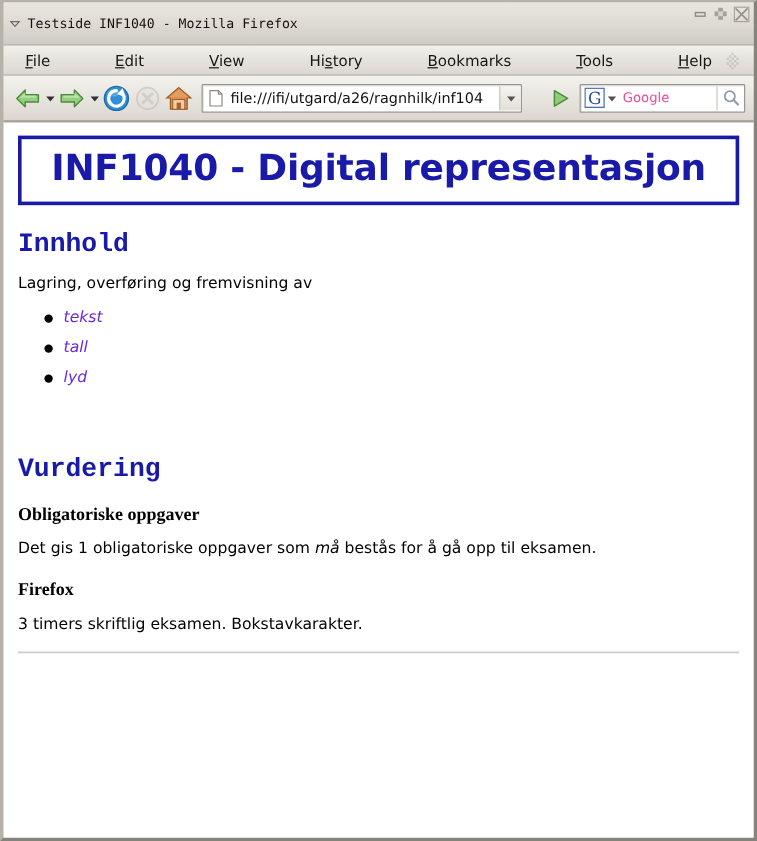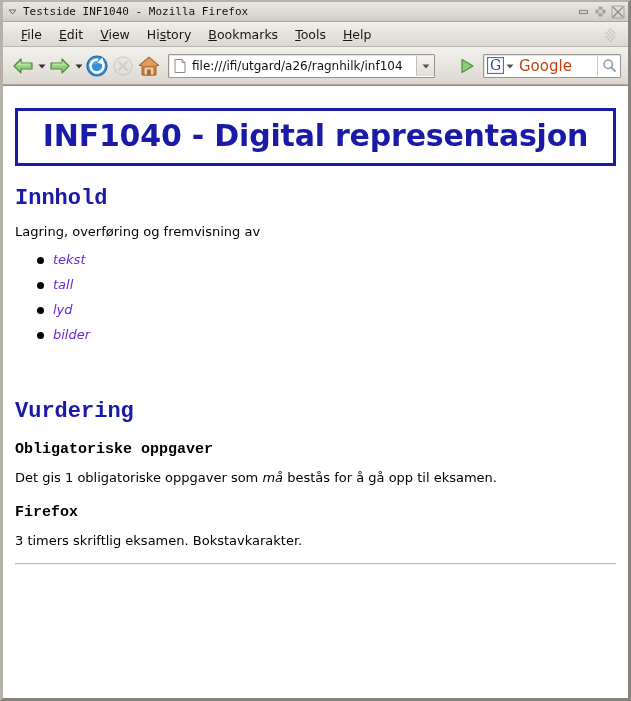--- a/index.html
+++ b/index.html
@@ -26,21 +26,21 @@
     border-left: 3px solid #b6b2aa;
     border-top: 2px solid #b6b2aa;
     border-right: 3px solid #86827c;
     border-bottom: 3px solid #86827c;
     display: flex;
     flex-direction: column;
   }
 
   
   .titlebar {
-    height: 20px;
+    height: 36px;
     min-height: 20px;
     background: linear-gradient(to bottom, #e9e6e0 0%, #dedad3 55%, #cfcbc4 100%);
     border-bottom: 1px solid #a9a59e;
     display: flex;
     align-items: center;
     padding: 0 2px 0 3px;
     box-sizing: border-box;
     position: relative;
   }
   .tb-menu-btn {
@@ -75,20 +75,21 @@
   .menubar {
     height: 25px;
     min-height: 25px;
     background: linear-gradient(to bottom,#f2f0ec 0%, #e6e3dd 48%, #dcd8d1 100%);
     border-bottom: 1px solid #b8b4ad;
     display: flex;
     align-items: center;
     padding-left: 10px;
     box-sizing: border-box;
     position: relative;
+    gap: 37px;
   }
   .menu-item {
     font-family: "DejaVu Sans", sans-serif;
     font-size: 12.5px;
     color: #191714;
     padding: 1px 9px 1px 8px;
     white-space: nowrap;
   }
   .menu-item u { text-decoration: underline; }
   .menubar-grip {
@@ -187,22 +188,22 @@
     margin-left: 1px;
   }
   .search-caret {
     width: 10px; height: 20px;
     flex: 0 0 auto;
     display: flex; align-items: center; justify-content: center;
   }
   .search-placeholder {
     flex: 1 1 auto;
     font-family: "DejaVu Sans", sans-serif;
-    font-size: 15px;
-    color: #c2410c;
+    font-size: 11px;
+    color: #ec4899;
     margin-left: 4px;
     white-space: nowrap;
     overflow: hidden;
   }
   .search-go {
     width: 22px; height: 20px;
     flex: 0 0 auto;
     border-left: 1px solid #cfcbc4;
     display: flex; align-items: center; justify-content: center;
   }
@@ -213,40 +214,40 @@
     background: #ffffff;
     border-top: 1px solid #908c86;
     overflow: hidden;
     padding: 11px 12px 0 12px;
     box-sizing: border-box;
   }
   .page-title-box {
     border: 3px solid #1a1aa8;
     padding: 9px 6px 11px 6px;
     text-align: center;
-    margin: 11px 0 6px 0;
+    margin: 0 0 6px 0;
   }
   .page-title {
     font-family: "DejaVu Sans", sans-serif;
     font-size: 30px;
     font-weight: bold;
     color: #1a1aa8;
     line-height: 1.05;
     letter-spacing: -0.2px;
   }
   h2.sec {
     font-family: Liberation Mono, monospace;
     font-size: 22px;
     font-weight: bold;
     color: #1a1aa8;
     margin: 22px 0 14px 0;
     line-height: 1;
   }
   h3.sub {
-    font-family: Liberation Mono, monospace;
+    font-family: Liberation Serif, serif;
     font-size: 15px;
     font-weight: bold;
     color: #000000;
     margin: 19px 0 13px 0;
     line-height: 1;
   }
   p.body {
     font-family: "DejaVu Sans", sans-serif;
     font-size: 13px;
     color: #000000;
@@ -461,21 +462,20 @@
     </div>
 
     <h2 class="sec">Innhold</h2>
 
     <p class="body">Lagring, overføring og fremvisning av</p>
 
     <ul class="bullets">
       <li>tekst</li>
       <li>tall</li>
       <li>lyd</li>
-      <li>bilder</li>
     </ul>
 
     <div class="spacer-lg"></div>
 
     <h2 class="sec">Vurdering</h2>
 
     <h3 class="sub">Obligatoriske oppgaver</h3>
 
     <p class="body"><span>Det gis 1 obligatoriske oppgaver som </span><em>må</em><span> bestås for å gå opp til eksamen.</span></p>
 

